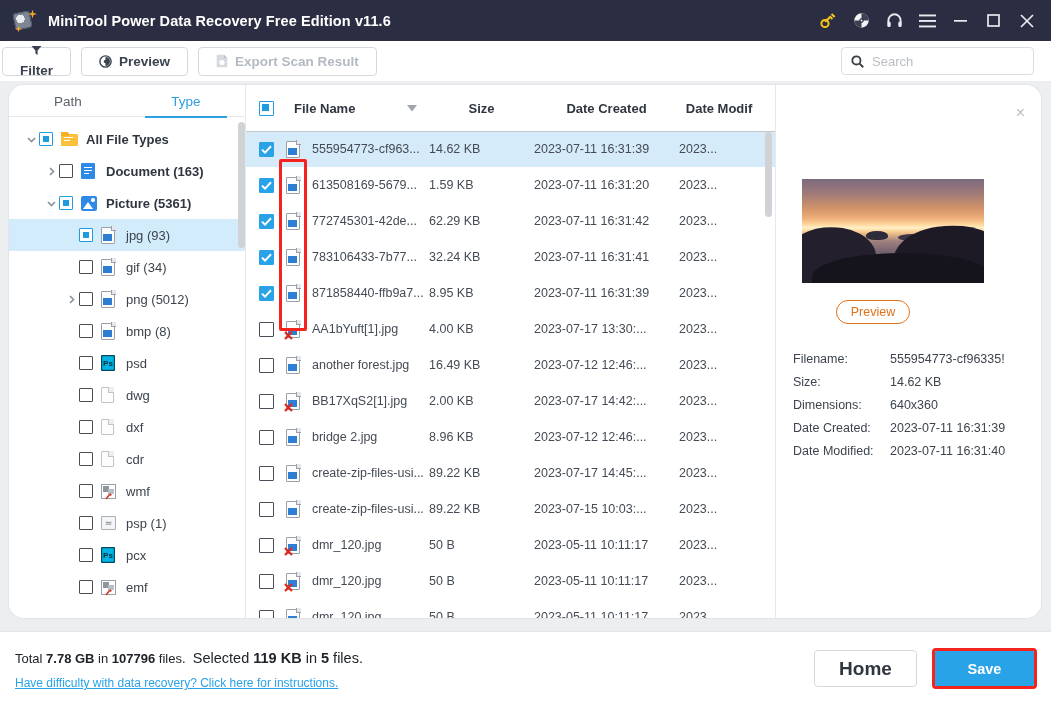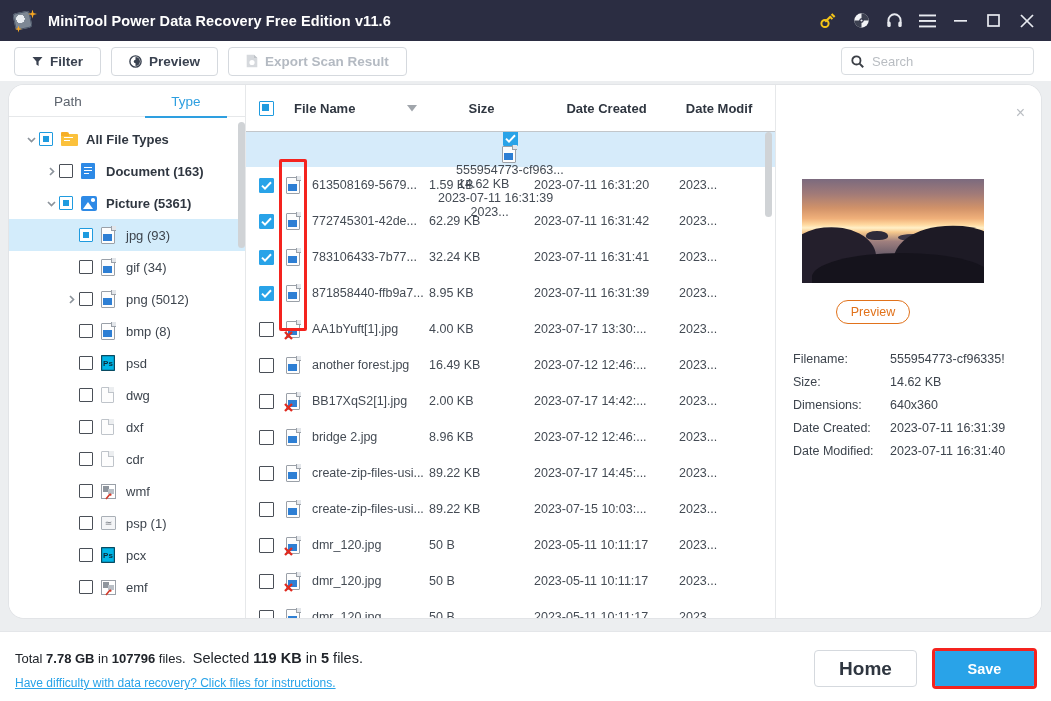--- a/index.html
+++ b/index.html
@@ -47,21 +47,21 @@
   
   .toolbar {
     position: absolute; left: 0; top: 41px; width: 1051px; height: 40px;
     background: #ffffff; display: flex; align-items: center;
   }
   .tb-btn {
     height: 29px; border: 1px solid #d5d9de; border-radius: 4px; background: #fff;
     display: flex; align-items: center; justify-content: center; gap: 7px;
     font-size: 13.5px; font-weight: bold; color: #3a4250; padding: 0 17px;
   }
-  .tb-btn.first { margin-left: 14px; }
+  .tb-btn.first { margin-left: 2px; flex-direction: column; }
   .tb-btn + .tb-btn { margin-left: 10px; }
   .tb-btn.disabled { color: #b4bac2; }
   .tb-icon { display: flex; align-items: center; }
   .search-wrap {
     margin-left: auto; margin-right: 17px;
     width: 193px; height: 28px; border: 1px solid #d9dde1; border-radius: 4px;
     display: flex; align-items: center; background: #fff;
   }
   .search-wrap .s-ico { margin-left: 9px; display: flex; color: #3b3f46; }
   .search-input {
@@ -116,21 +116,21 @@
   
   .list-panel {
     width: 531px; flex: 0 0 auto; position: relative;
     border-left: 1px solid #e6e8ea; border-right: 1px solid #e6e8ea; background:#fff;
   }
   .lhead { height: 46px; display: flex; align-items: center; }
   .lhead .hcell { font-size: 13px; font-weight: bold; color: #2f3640; text-align: center; }
   .row {
     height: 36px; display: flex; align-items: center; position: relative;
   }
-  .row.sel { background: #d6ebfa; flex-direction: column; }
+  .row.sel { background: #d6ebfa; }
   .row.sel::before {
     content:""; position:absolute; left:0; right:0; top:0; height:1px; background:#c2c6ca;
   }
   .c-chk { width: 40px; display: flex; align-items: center; justify-content: center; flex: 0 0 auto; }
   .c-ico { width: 18px; flex: 0 0 auto; display: flex; align-items: center; }
   .c-name { width: 125px; flex: 0 0 auto; font-size: 12.5px; color: #444b54; padding-left: 8px;
             overflow: hidden; white-space: nowrap; }
   .c-size { width: 105px; flex: 0 0 auto; font-size: 12.5px; color: #444b54; }
   .c-dc   { width: 145px; flex: 0 0 auto; font-size: 12.5px; color: #444b54; }
   .c-dm   { width: 80px; flex: 0 0 auto; font-size: 12.5px; color: #444b54; }
@@ -886,21 +886,21 @@
           </div>
         </div>
     </div>
   </div>
 
   <div class="bottom">
     <div class="status-line">
       <span>Total </span><b>7.78 GB</b><span> in </span><b>107796</b><span> files.</span>&nbsp;
       <span class="big">Selected </span><b class="big">119 KB</b><span class="big"> in </span><b class="big">5</b><span class="big"> files.</span>
     </div>
-    <div class="help-link">Have difficulty with data recovery? Click files for instructions.</div>
+    <div class="help-link">Have difficulty with data recovery? Click here for instructions.</div>
     <div class="home-btn">Home</div>
     <div class="save-wrap">
       <div class="save-btn">Save</div>
     </div>
   </div>
 
   <div class="red-box"></div>
 </div>
 
 </body></html>

